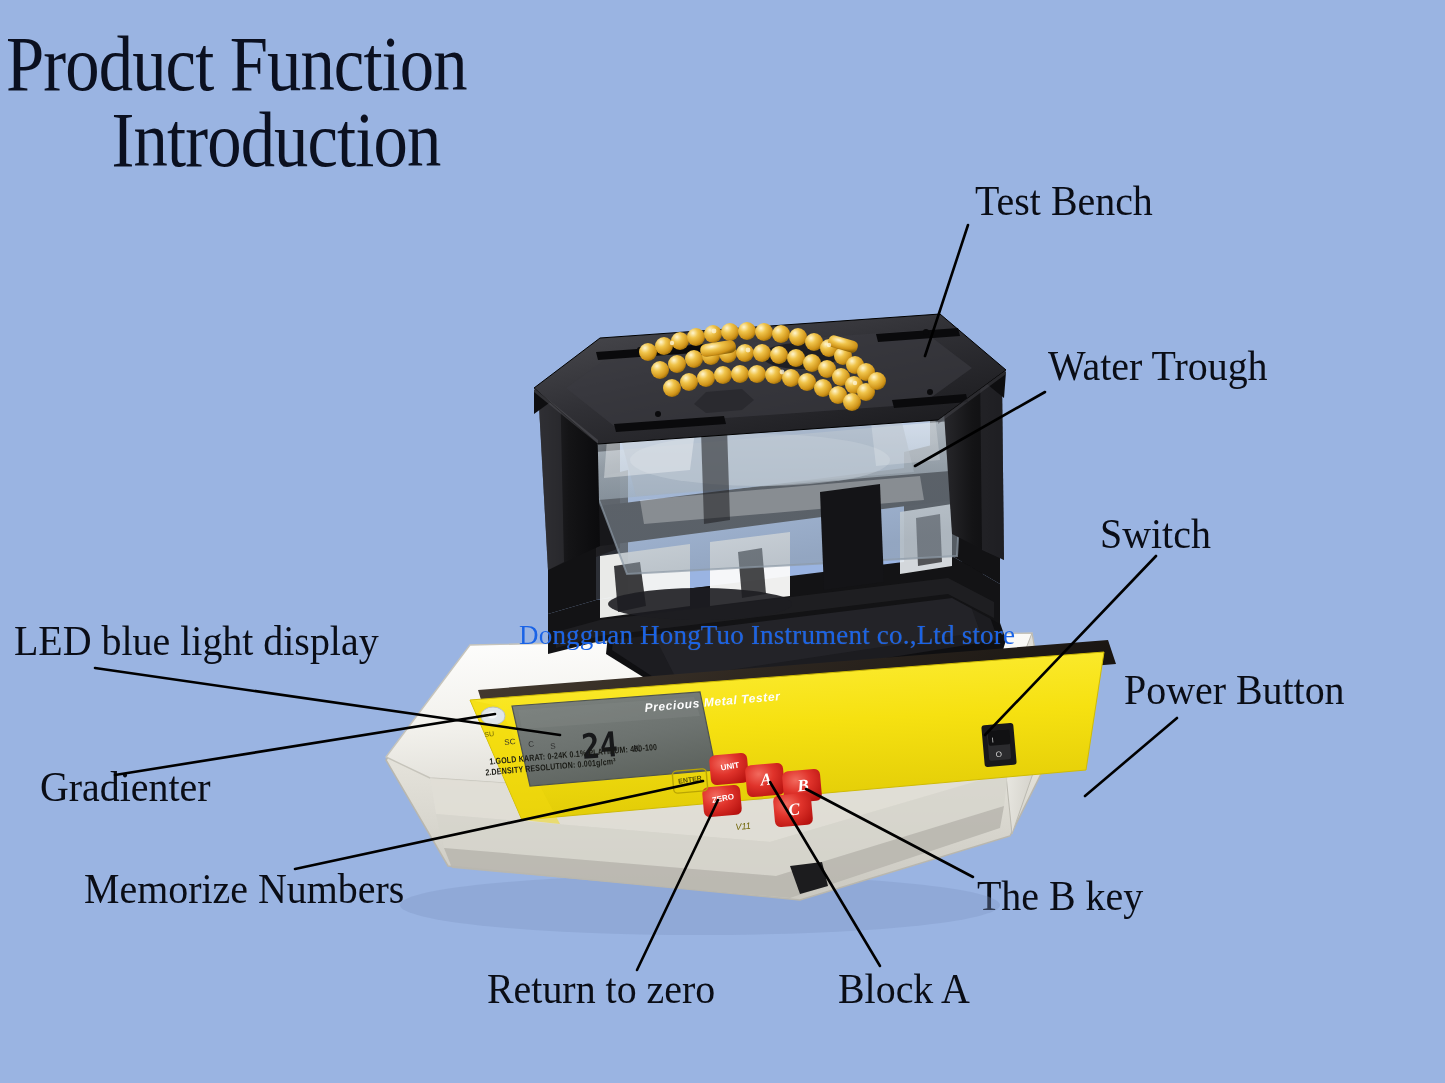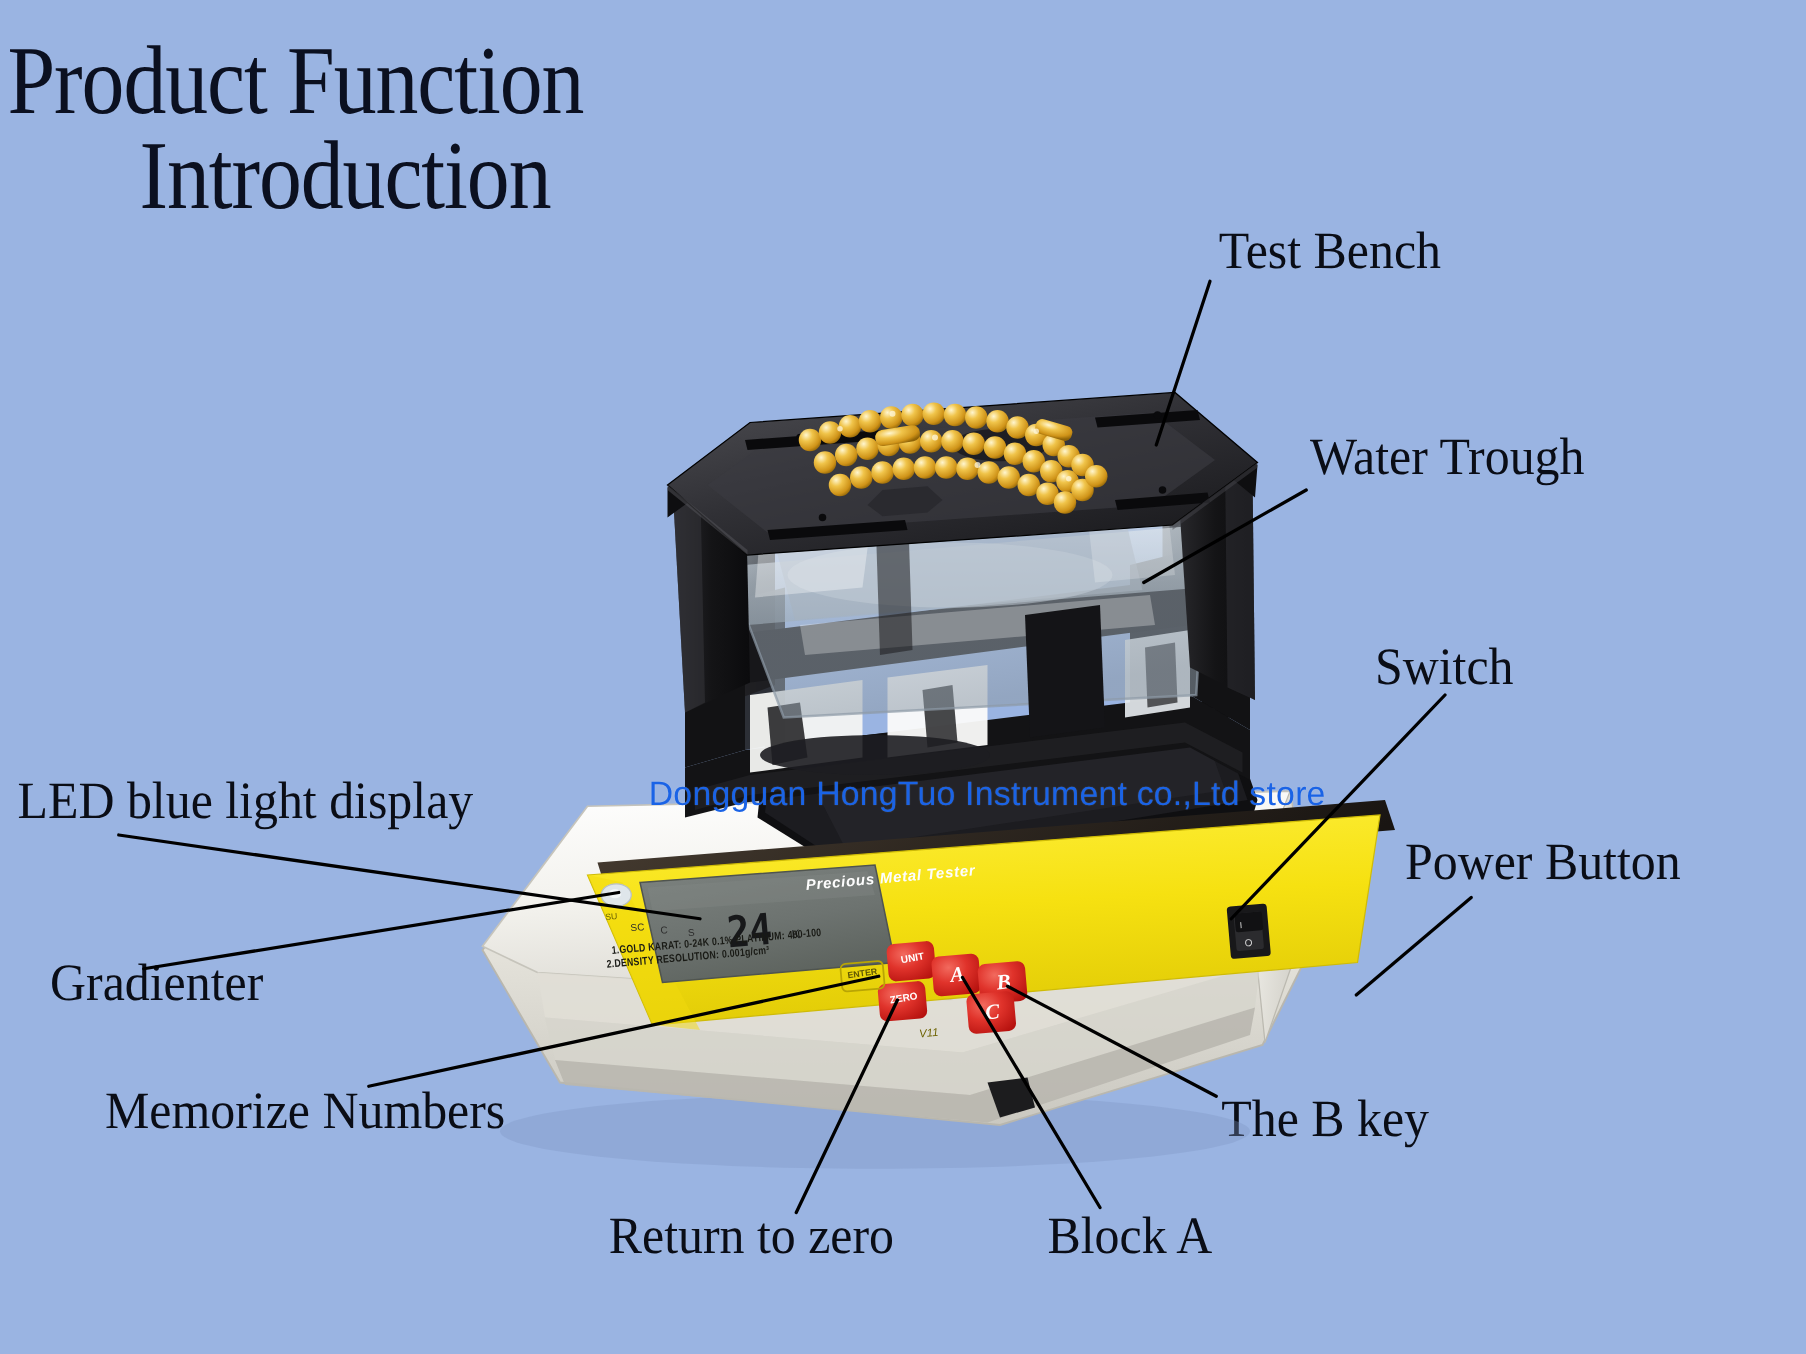--- a/index.html
+++ b/index.html
@@ -34,21 +34,21 @@
     line-height:1.0;
     white-space:nowrap;
     transform:scaleX(0.95);
     transform-origin:left top;
   }
 
   
   .watermark{
     position:absolute;
     left:519px;top:620px;
-    font-family:Liberation Sans, sans-serif;
+    font-family:Liberation Serif, serif;
     font-size:27px;
     color:#1a63e6;
     white-space:nowrap;
     letter-spacing:0.2px;
     z-index:60;
     pointer-events:none;
     text-shadow:0 0 1px rgba(255,255,255,.25);
   }
 
   

